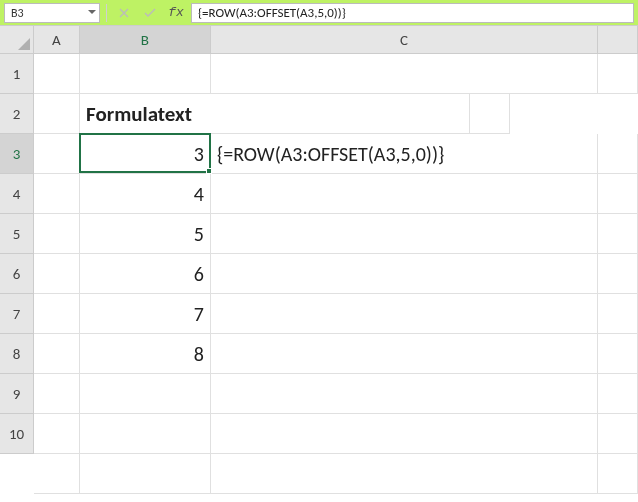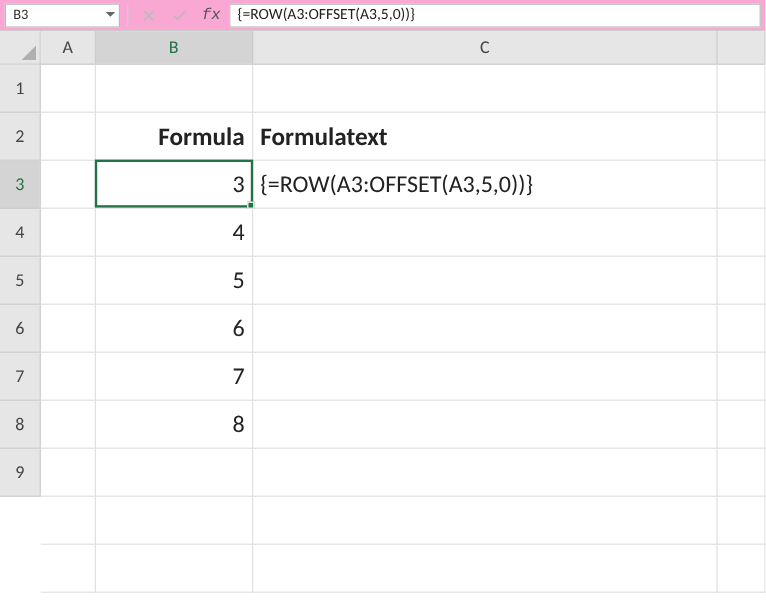--- a/index.html
+++ b/index.html
@@ -9,21 +9,21 @@
       width: 638px;
       height: 502px;
       overflow: hidden;
       user-select: none;
     }
     .formula-bar {
       display: flex;
       align-items: center;
       height: 26px;
       border-bottom: 1px solid #ccc;
-      background: #f9a8d4;
+      background: #bef264;
       padding: 2px 4px;
       gap: 4px;
     }
     .name-box {
       display: flex;
       align-items: center;
       border: 1px solid #bbb;
       background: #fff;
       height: 20px;
       width: 96px;
@@ -222,31 +222,31 @@
   <div class="row-headers">
       <div class="row-h">1</div>
       <div class="row-h">2</div>
       <div class="row-h active">3</div>
       <div class="row-h">4</div>
       <div class="row-h">5</div>
       <div class="row-h">6</div>
       <div class="row-h">7</div>
       <div class="row-h">8</div>
       <div class="row-h">9</div>
+      <div class="row-h">10</div>
     </div>
   <div class="cells">
       <div class="row">
         <div class="cell col-A"></div>
         <div class="cell col-B"></div>
         <div class="cell col-C"></div>
         <div class="cell col-D"></div>
       </div>
       <div class="row">
         <div class="cell col-A"></div>
-        <div class="cell col-B header-text right">Formula</div>
         <div class="cell col-C header-text left">Formulatext</div>
         <div class="cell col-D"></div>
       </div>
       <div class="row">
         <div class="cell col-A"></div>
         <div class="cell col-B right">3</div>
         <div class="cell col-C left">{=ROW(A3:OFFSET(A3,5,0))}</div>
         <div class="cell col-D"></div>
       </div>
       <div class="row">

